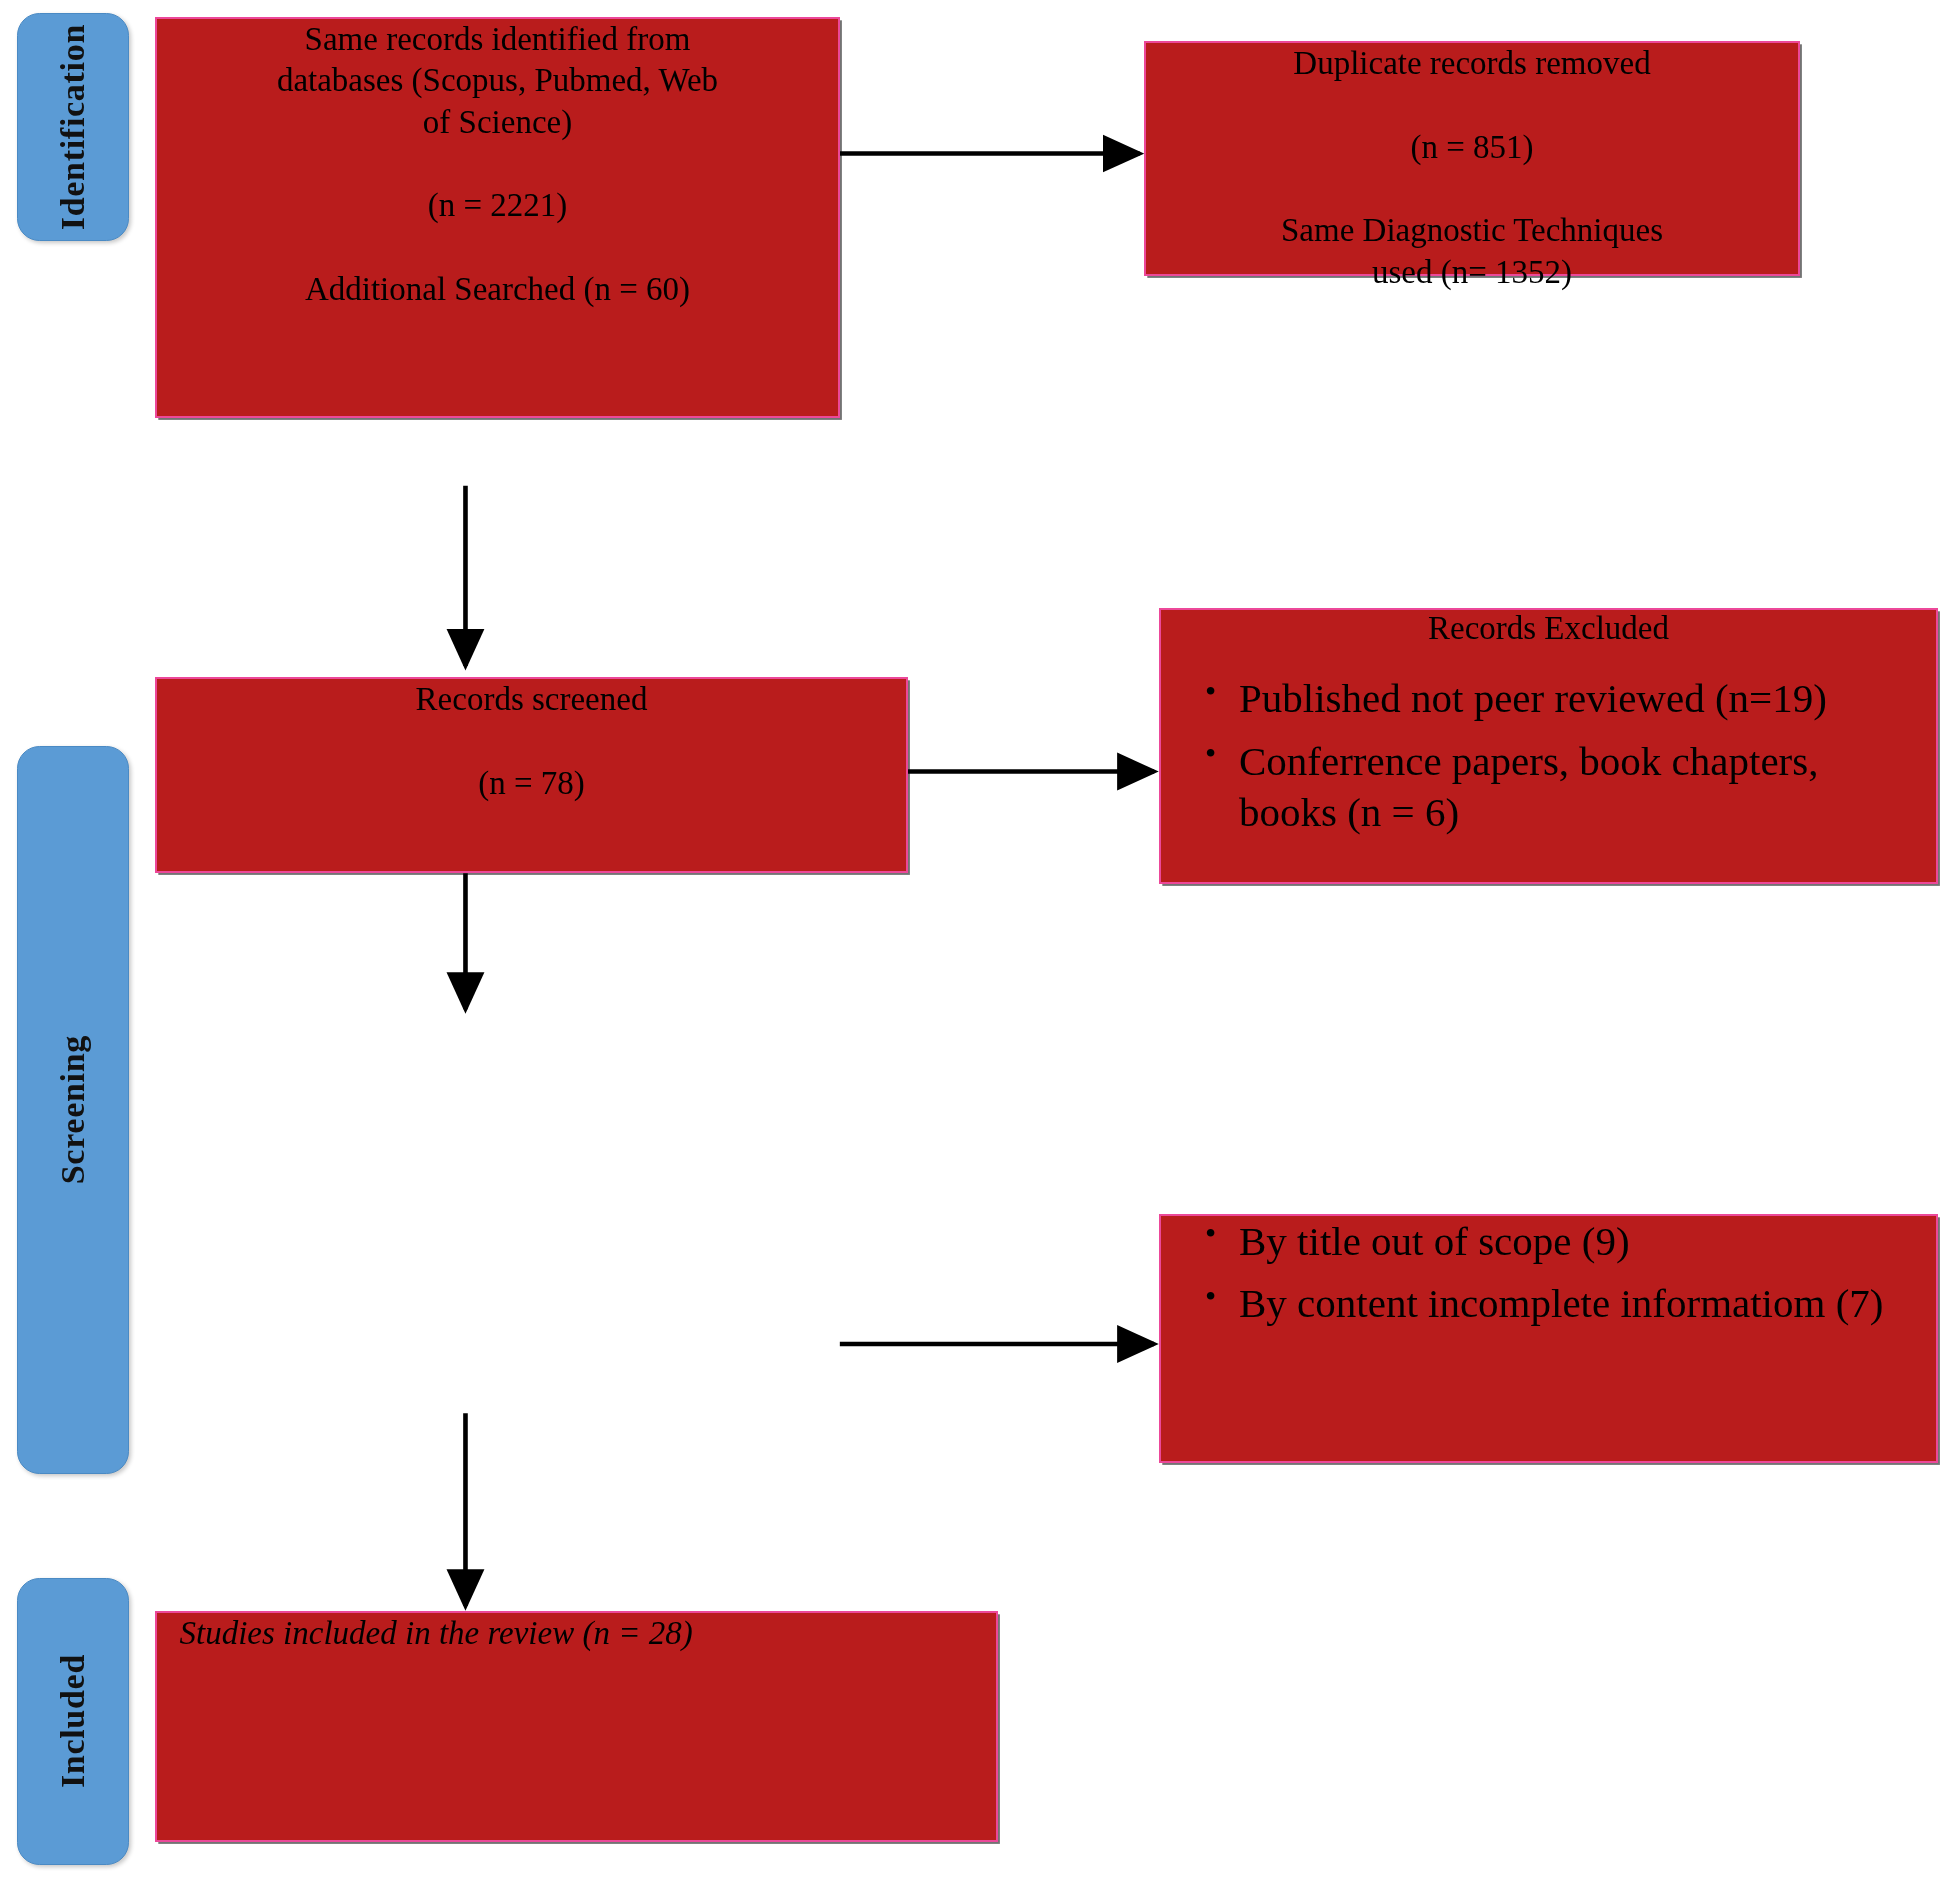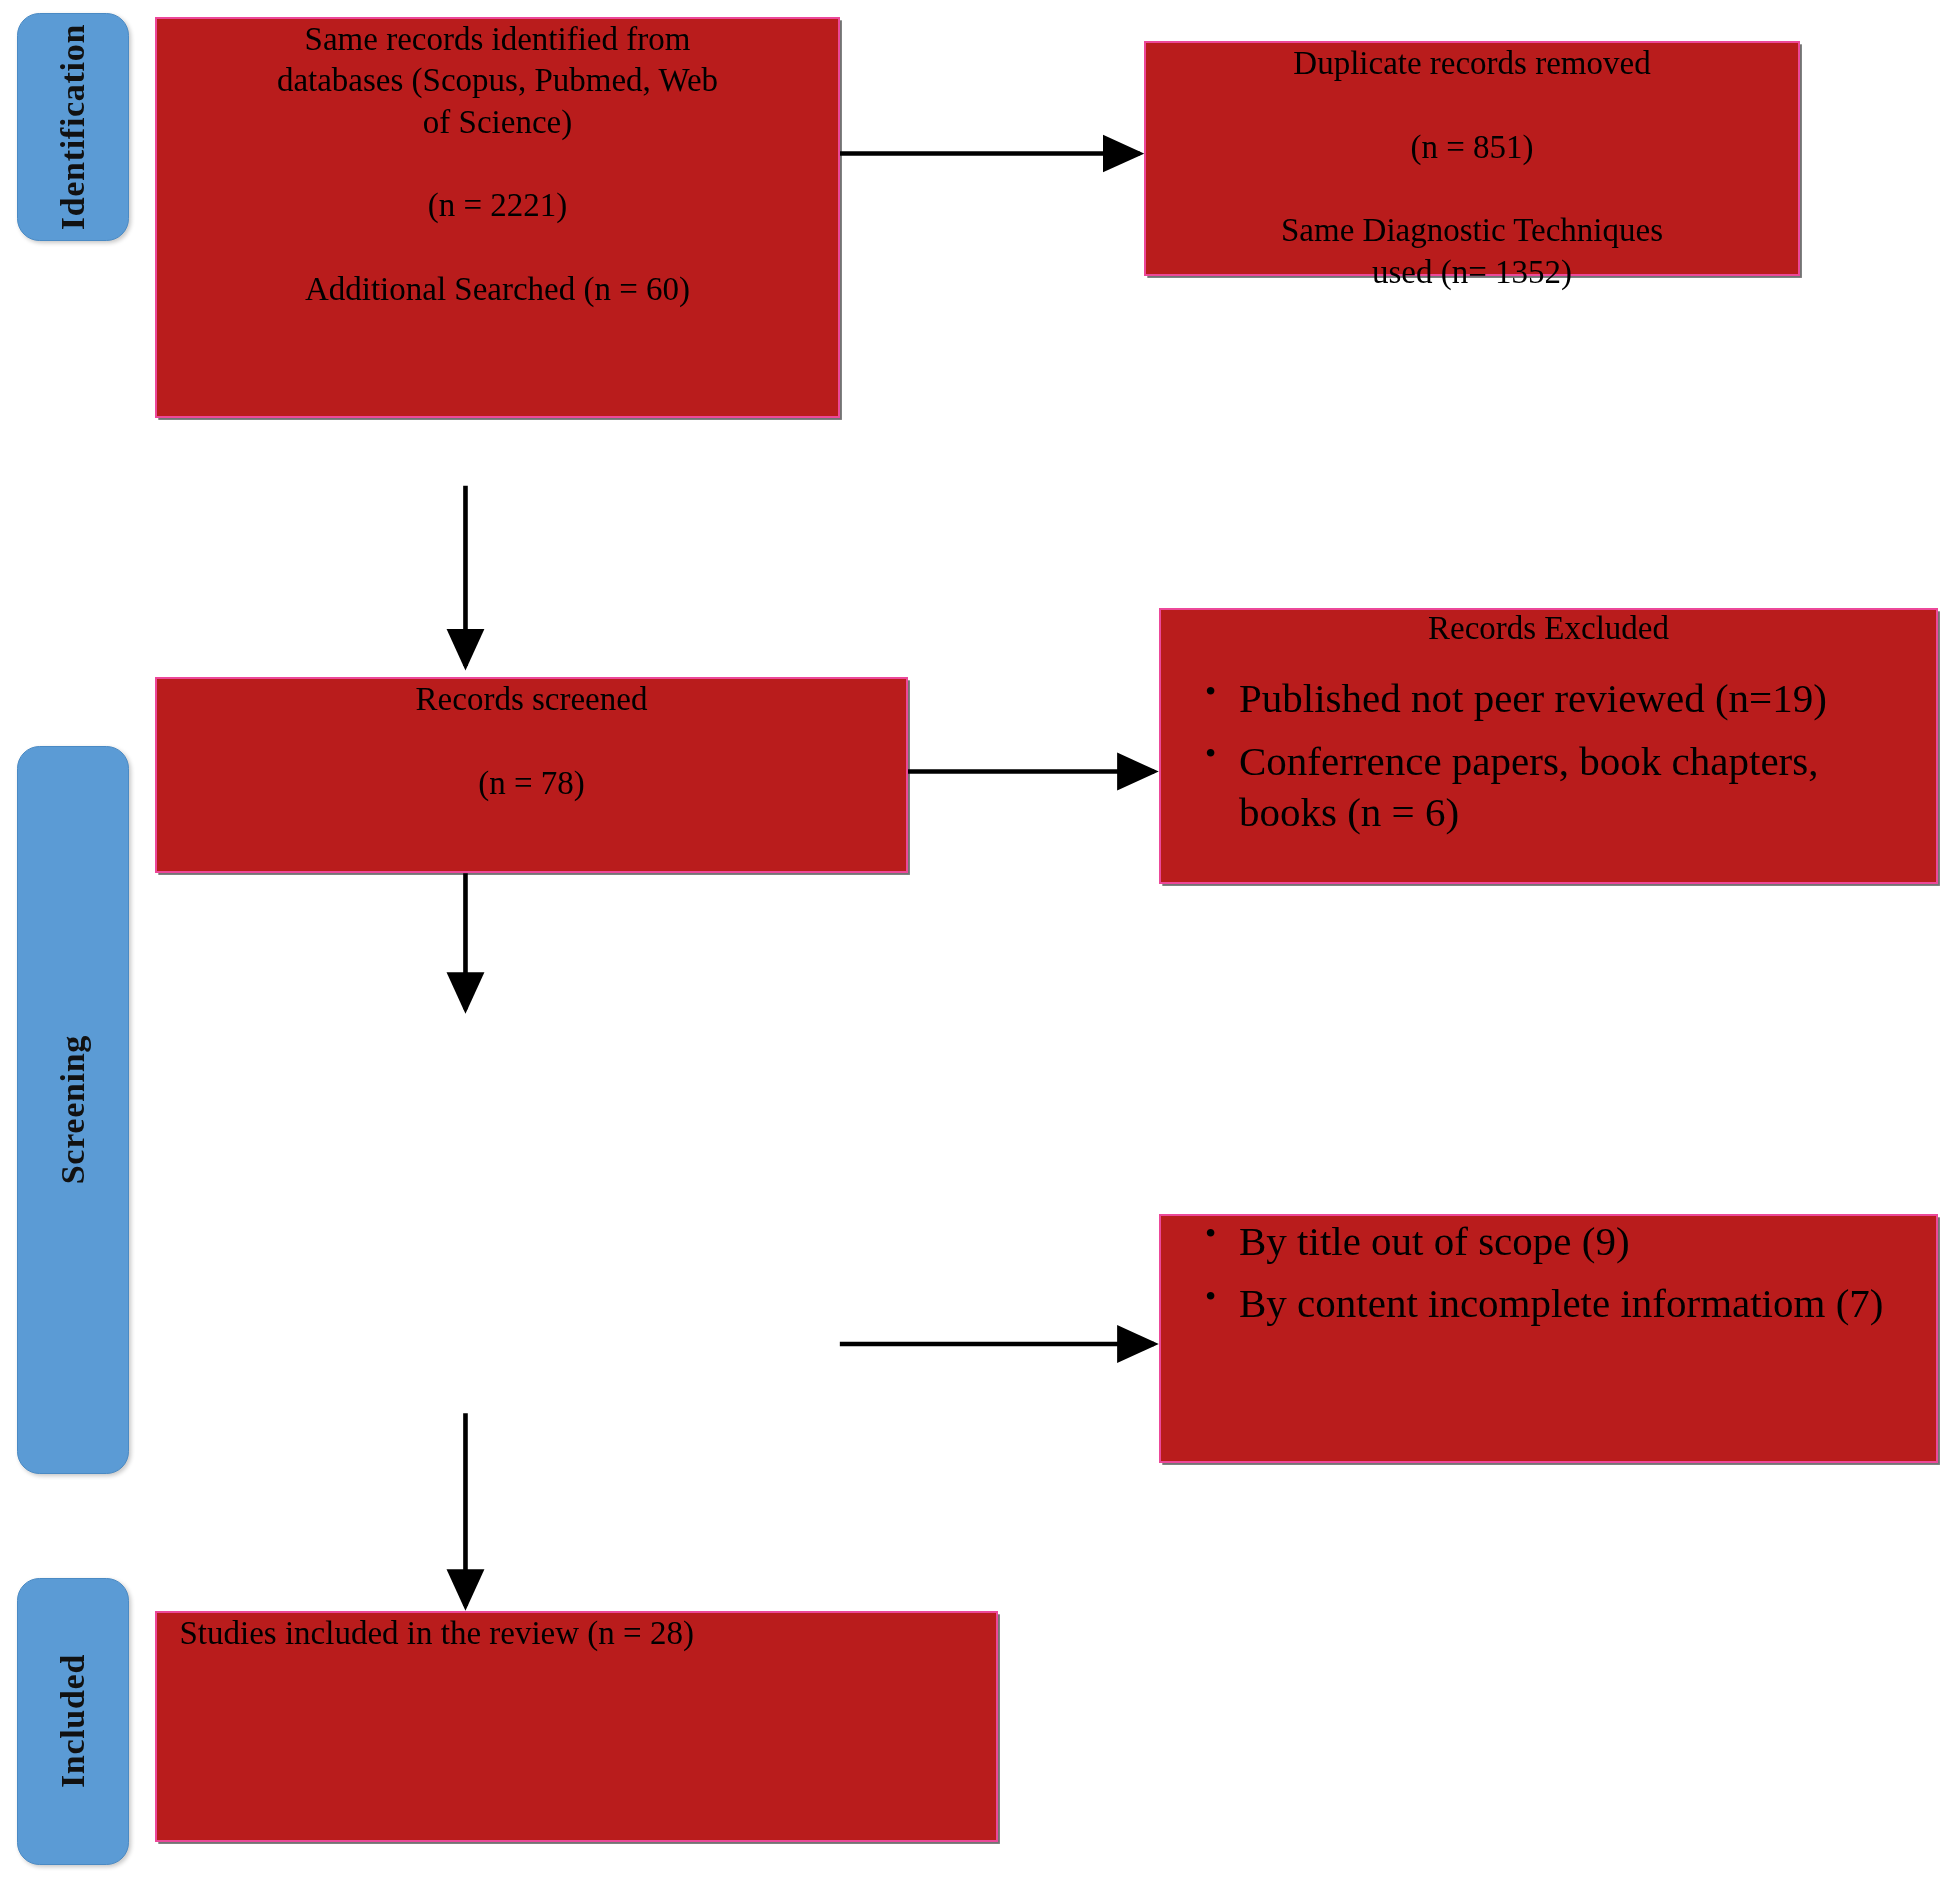--- a/index.html
+++ b/index.html
@@ -169,18 +169,18 @@
   </div>
 
 
   <div class="flow-box" style="left:1159px; top:1214px; width:779px; height:249px;">
     <ul class="bullets">
       <li>By title out of scope (9)</li>
       <li>By content incomplete informatiom (7)</li>
     </ul>
   </div>
 
-  <div class="flow-box" style="left:155px; top:1611px; width:843px; height:231px;">
+  <div class="flow-box" style="left:155px; top:1611px; width:843px; height:231px;font-style:italic;">
     <div class="box-text left">Studies included in the review (n = 28)</div>
   </div>
 
 </div>
 
 
 </body></html>

